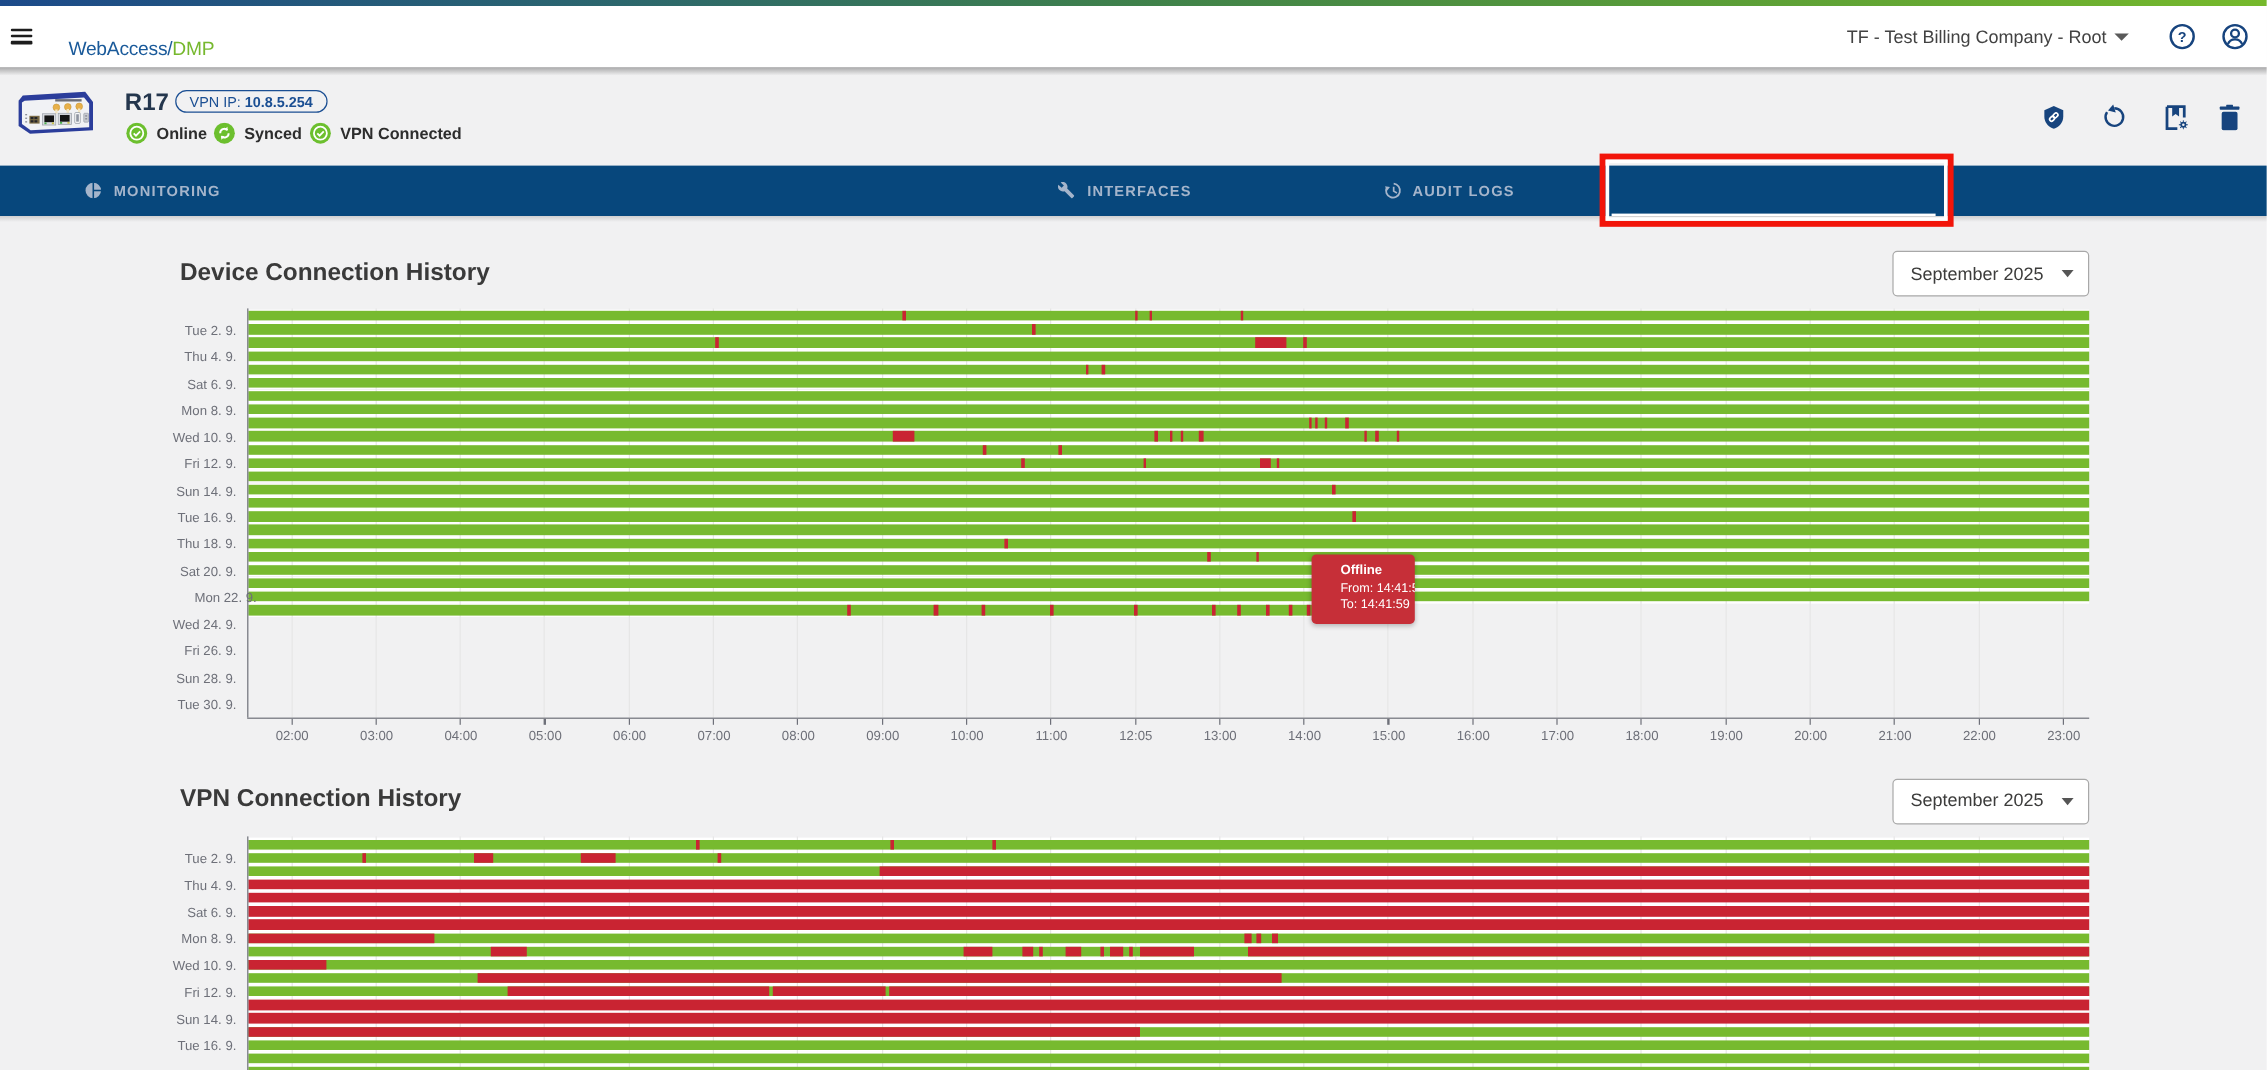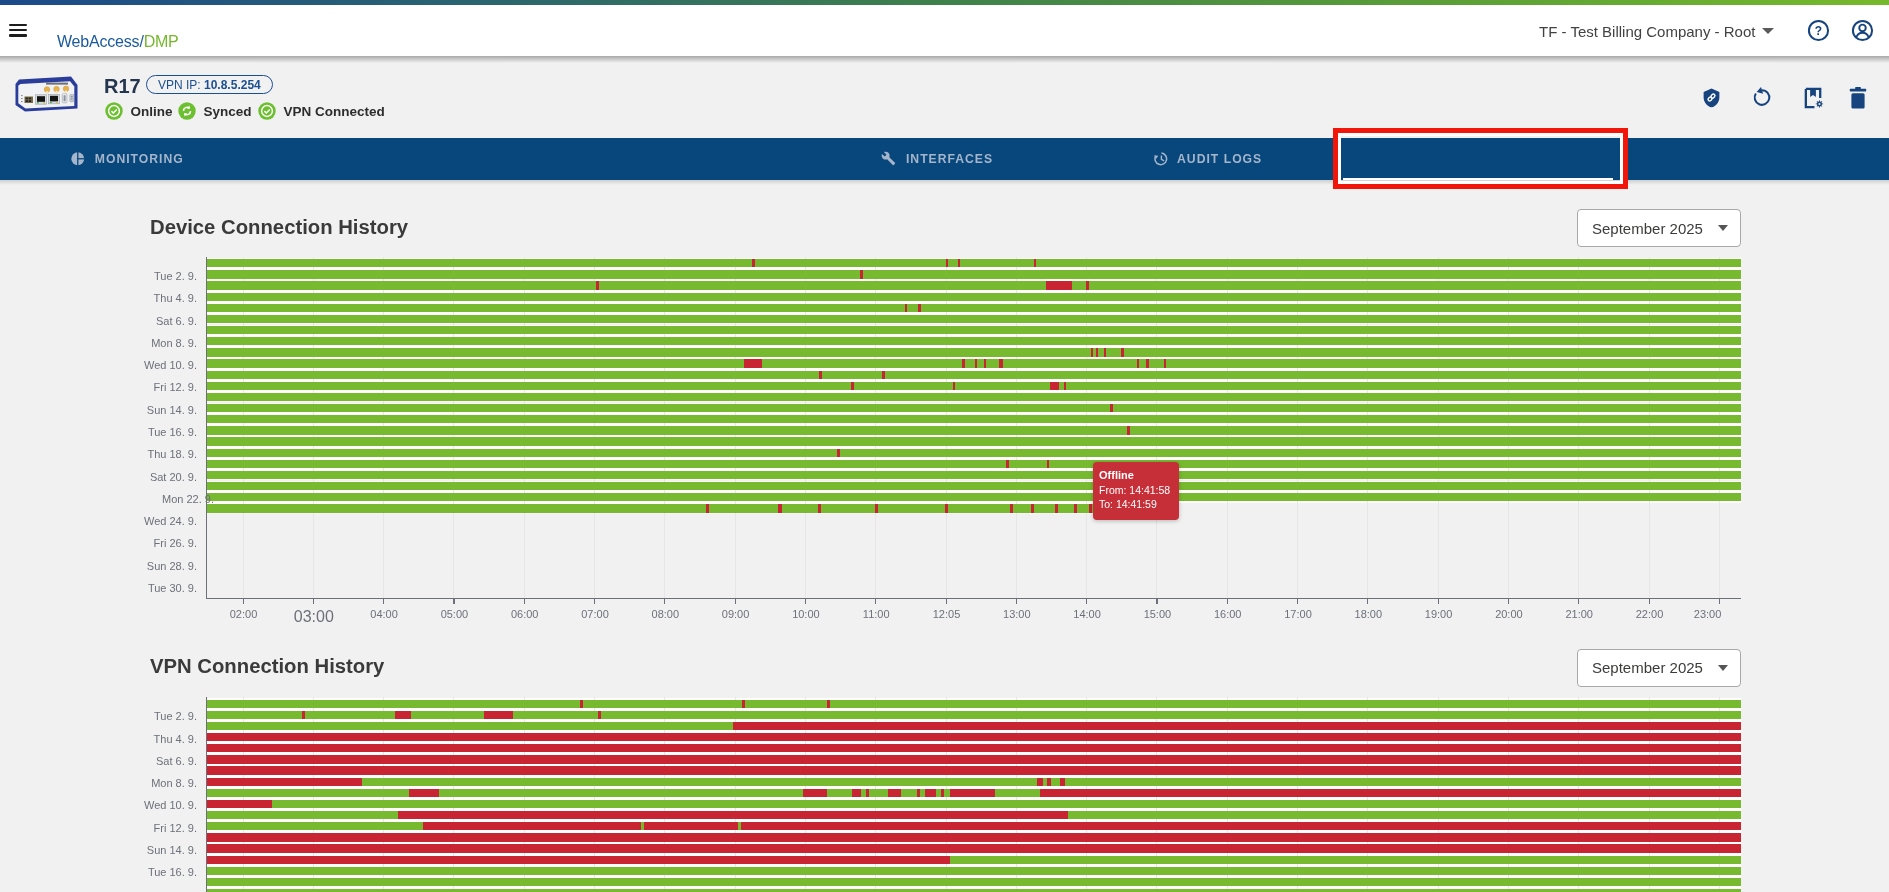--- a/index.html
+++ b/index.html
@@ -250,21 +250,21 @@
     <div class="abs" style="left:1010.0px;top:504.25px;width:3.0px;height:8.3px;background:#c92432;"></div>
     <div class="abs" style="left:1031.0px;top:504.25px;width:3.0px;height:8.3px;background:#c92432;"></div>
     <div class="abs" style="left:1055.0px;top:504.25px;width:3.0px;height:8.3px;background:#c92432;"></div>
     <div class="abs" style="left:1074.0px;top:504.25px;width:3.0px;height:8.3px;background:#c92432;"></div>
     <div class="abs" style="left:1089.0px;top:504.25px;width:2.5px;height:8.3px;background:#c92432;"></div>
 <div class="abs" style="left:206px;top:257.0px;width:1.3px;height:340.8px;background:#6e7079;"></div>
 <div class="abs" style="left:206px;top:597.8px;width:1535.0px;height:1.4px;background:#6e7079;"></div>
 <div class="abs" style="left:242.5px;top:599.2px;width:1.2px;height:5.2px;background:#6e7079;"></div>
 <div class="abs" style="left:217.5px;top:607.5px;width:52px;text-align:center;font-size:11px;color:#6e7079;">02:00</div>
 <div class="abs" style="left:312.8px;top:599.2px;width:1.2px;height:5.2px;background:#6e7079;"></div>
-<div class="abs" style="left:287.8px;top:607.5px;width:52px;text-align:center;font-size:16px;color:#6e7079;">03:00</div>
+<div class="abs" style="left:287.8px;top:607.5px;width:52px;text-align:center;font-size:11px;color:#6e7079;">03:00</div>
 <div class="abs" style="left:383.1px;top:599.2px;width:1.2px;height:5.2px;background:#6e7079;"></div>
 <div class="abs" style="left:358.1px;top:607.5px;width:52px;text-align:center;font-size:11px;color:#6e7079;">04:00</div>
 <div class="abs" style="left:453.4px;top:599.2px;width:1.2px;height:5.2px;background:#6e7079;"></div>
 <div class="abs" style="left:428.4px;top:607.5px;width:52px;text-align:center;font-size:11px;color:#6e7079;">05:00</div>
 <div class="abs" style="left:523.7px;top:599.2px;width:1.2px;height:5.2px;background:#6e7079;"></div>
 <div class="abs" style="left:498.7px;top:607.5px;width:52px;text-align:center;font-size:11px;color:#6e7079;">06:00</div>
 <div class="abs" style="left:594.0px;top:599.2px;width:1.2px;height:5.2px;background:#6e7079;"></div>
 <div class="abs" style="left:569.0px;top:607.5px;width:52px;text-align:center;font-size:11px;color:#6e7079;">07:00</div>
 <div class="abs" style="left:664.3px;top:599.2px;width:1.2px;height:5.2px;background:#6e7079;"></div>
 <div class="abs" style="left:639.3px;top:607.5px;width:52px;text-align:center;font-size:11px;color:#6e7079;">08:00</div>
@@ -290,38 +290,38 @@
 <div class="abs" style="left:1342.3px;top:607.5px;width:52px;text-align:center;font-size:11px;color:#6e7079;">18:00</div>
 <div class="abs" style="left:1437.6px;top:599.2px;width:1.2px;height:5.2px;background:#6e7079;"></div>
 <div class="abs" style="left:1412.6px;top:607.5px;width:52px;text-align:center;font-size:11px;color:#6e7079;">19:00</div>
 <div class="abs" style="left:1507.9px;top:599.2px;width:1.2px;height:5.2px;background:#6e7079;"></div>
 <div class="abs" style="left:1482.9px;top:607.5px;width:52px;text-align:center;font-size:11px;color:#6e7079;">20:00</div>
 <div class="abs" style="left:1578.2px;top:599.2px;width:1.2px;height:5.2px;background:#6e7079;"></div>
 <div class="abs" style="left:1553.2px;top:607.5px;width:52px;text-align:center;font-size:11px;color:#6e7079;">21:00</div>
 <div class="abs" style="left:1648.5px;top:599.2px;width:1.2px;height:5.2px;background:#6e7079;"></div>
 <div class="abs" style="left:1623.5px;top:607.5px;width:52px;text-align:center;font-size:11px;color:#6e7079;">22:00</div>
 <div class="abs" style="left:1718.8px;top:599.2px;width:1.2px;height:5.2px;background:#6e7079;"></div>
-<div class="abs" style="left:1693.8px;top:607.5px;width:52px;text-align:left;font-size:11px;color:#6e7079;">23:00</div>
+<div class="abs" style="left:1693.8px;top:607.5px;width:52px;text-align:center;font-size:11px;color:#6e7079;">23:00</div>
 <div class="abs" style="left:97px;top:269.9px;width:100px;text-align:right;font-size:11px;color:#6e7079;">Tue 2. 9.</div>
 <div class="abs" style="left:97px;top:292.2px;width:100px;text-align:right;font-size:11px;color:#6e7079;">Thu 4. 9.</div>
 <div class="abs" style="left:97px;top:314.5px;width:100px;text-align:right;font-size:11px;color:#6e7079;">Sat 6. 9.</div>
 <div class="abs" style="left:97px;top:336.8px;width:100px;text-align:right;font-size:11px;color:#6e7079;">Mon 8. 9.</div>
 <div class="abs" style="left:97px;top:359.0px;width:100px;text-align:right;font-size:11px;color:#6e7079;">Wed 10. 9.</div>
 <div class="abs" style="left:97px;top:381.3px;width:100px;text-align:right;font-size:11px;color:#6e7079;">Fri 12. 9.</div>
 <div class="abs" style="left:97px;top:403.6px;width:100px;text-align:right;font-size:11px;color:#6e7079;">Sun 14. 9.</div>
 <div class="abs" style="left:97px;top:425.9px;width:100px;text-align:right;font-size:11px;color:#6e7079;">Tue 16. 9.</div>
 <div class="abs" style="left:97px;top:448.2px;width:100px;text-align:right;font-size:11px;color:#6e7079;">Thu 18. 9.</div>
 <div class="abs" style="left:97px;top:470.5px;width:100px;text-align:right;font-size:11px;color:#6e7079;">Sat 20. 9.</div>
 <div class="abs" style="left:114px;top:492.8px;width:100px;text-align:right;font-size:11px;color:#6e7079;">Mon 22. 9.</div>
 <div class="abs" style="left:97px;top:515.0px;width:100px;text-align:right;font-size:11px;color:#6e7079;">Wed 24. 9.</div>
 <div class="abs" style="left:97px;top:537.3px;width:100px;text-align:right;font-size:11px;color:#6e7079;">Fri 26. 9.</div>
 <div class="abs" style="left:97px;top:559.6px;width:100px;text-align:right;font-size:11px;color:#6e7079;">Sun 28. 9.</div>
 <div class="abs" style="left:97px;top:581.9px;width:100px;text-align:right;font-size:11px;color:#6e7079;">Tue 30. 9.</div>
 <div class="abs" style="left:1093px;top:461.5px;width:86px;height:58px;background:#c62f38;
-border-radius:4px;padding:7px 0 0 6px;white-space:nowrap;overflow:hidden;box-shadow:0 1px 4px rgba(0,0,0,0.25);">
+border-radius:4px;padding:7px 0 0 24px;white-space:nowrap;overflow:hidden;box-shadow:0 1px 4px rgba(0,0,0,0.25);">
 <div style="font-size:11px;font-weight:bold;color:#fff;">Offline</div>
 <div style="font-size:10.5px;color:#fff;margin-top:3px;">From: 14:41:58</div>
 <div style="font-size:10.5px;color:#fff;margin-top:2.5px;">To: 14:41:59</div>
 </div>
 <div class="abs" style="left:150px;top:655px;font-size:20.3px;font-weight:bold;color:#3a3a3a;">VPN Connection History</div>
 <div class="abs" style="left:1577px;top:648.6px;width:164px;height:38px;background:#fff;border:1px solid #a8a8a8;border-radius:4px;display:flex;align-items:center;padding-left:14px;">
       <span style="font-size:15px;color:#3c3c3b;">September 2025</span>
       <span style="margin-left:auto;margin-right:12px;width:0;height:0;border-left:5.5px solid transparent;border-right:5.5px solid transparent;border-top:6px solid #555;"></span>
     </div>
 <div class="abs" style="left:206.5px;top:698.05px;width:1534.5px;height:11.14px;background:#fff;"></div>

